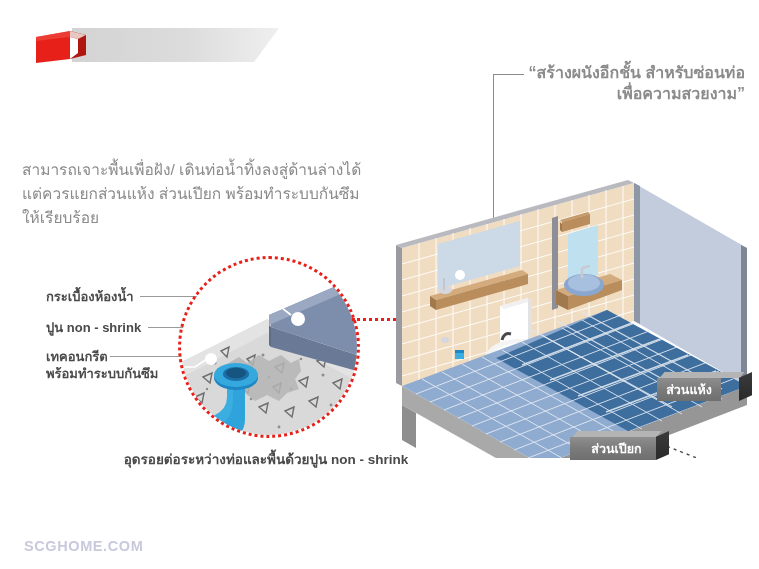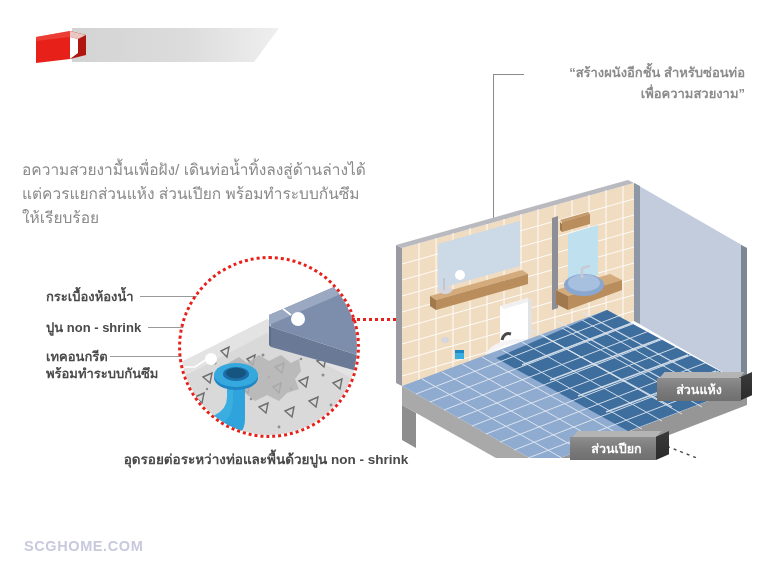--- a/index.html
+++ b/index.html
@@ -49,21 +49,21 @@
     border-top:3px dotted #e8201a;}
   .red-dot{position:absolute;left:459px;top:322px;width:11px;height:11px;
     border-radius:50%;background:#e8201a;}
 
   
   .caption{position:absolute;left:86px;top:448px;width:360px;text-align:center;
     color:#4a4a4a;font-size:13.5px;font-weight:bold;white-space:nowrap;}
 
   
   .quote{position:absolute;left:455px;top:62px;width:290px;text-align:right;
-    color:#8b8b8b;font-size:13px;font-weight:bold;line-height:21px;}
+    color:#8b8b8b;font-size:16px;font-weight:bold;line-height:21px;}
   .quote-leader{position:absolute;left:494px;top:74px;width:30px;height:1px;
     background:#8b8b8b;}
   .quote-drop{position:absolute;left:493px;top:74px;width:1px;height:146px;
     background:#8b8b8b;}
 
   
   .tag{position:absolute;height:23px;}
   .tag-face{position:absolute;left:0;top:0;height:23px;
     background:linear-gradient(180deg,#8e8e8e 0%,#7b7b7b 50%,#6f6f6f 100%);
     color:#ffffff;font-size:12.5px;font-weight:bold;
@@ -91,21 +91,21 @@
     <svg class="banner-cube" viewBox="0 0 58 36">
       <polygon points="2,8 36,2 36,30 2,34" fill="#e8201a"></polygon>
       <polygon points="36,2 52,6 52,26 36,30" fill="#b01510"></polygon>
       <polygon points="36,2 52,6 44,10 36,8" fill="#e9c6c0"></polygon>
       <polygon points="36,8 44,10 44,24 36,30" fill="#ffffff"></polygon>
       <polygon points="2,8 36,2 36,8 2,12" fill="#f05a50" opacity=".5"></polygon>
     </svg>
   </div>
 
   <div class="intro">
-    <div>อความสวยงามื้นเพื่อฝัง/ เดินท่อน้ำทิ้งลงสู่ด้านล่างได้</div>
+    <div>สามารถเจาะพื้นเพื่อฝัง/ เดินท่อน้ำทิ้งลงสู่ด้านล่างได้</div>
     <div>แต่ควรแยกส่วนแห้ง ส่วนเปียก พร้อมทำระบบกันซึม</div>
     <div>ให้เรียบร้อย</div>
   </div>
 
   <div class="lbl" id="lbl-tile">กระเบื้องห้องน้ำ</div>
   <div class="lbl" id="lbl-nonshrink">ปูน non - shrink</div>
   <div class="lbl" id="lbl-concrete">
     <div>เทคอนกรีต</div>
     <div>พร้อมทำระบบกันซึม</div>
   </div>
@@ -310,21 +310,21 @@
     <ellipse cx="88" cy="355" rx="0" ry="0" fill="none"></ellipse>
     <rect x="83" y="234" width="9" height="7" fill="#3aaee0"></rect>
     <rect x="83" y="232" width="9" height="3" fill="#1f86c4"></rect>
 
     <line x1="256" y1="313" x2="330" y2="342" stroke="#4a4a4a" stroke-width="1.4" stroke-dasharray="3 4"></line>
   </svg>
 
   <div class="tag" id="tag-dry">
     <div class="tag-top" style="width:80px;"></div>
     <div class="tag-side" style="left:82px;"></div>
-    <div class="tag-face" style="width:84px;">ส่วนแห้ง</div>
+    <div class="tag-face" style="width:64px;">ส่วนแห้ง</div>
   </div>
   <div class="tag" id="tag-wet">
     <div class="tag-top" style="width:84px;"></div>
     <div class="tag-side" style="left:86px;"></div>
     <div class="tag-face" style="width:86px;padding-left:16px;">ส่วนเปียก</div>
   </div>
 
   <div class="watermark">SCGHOME.COM</div>
 </div>
 

